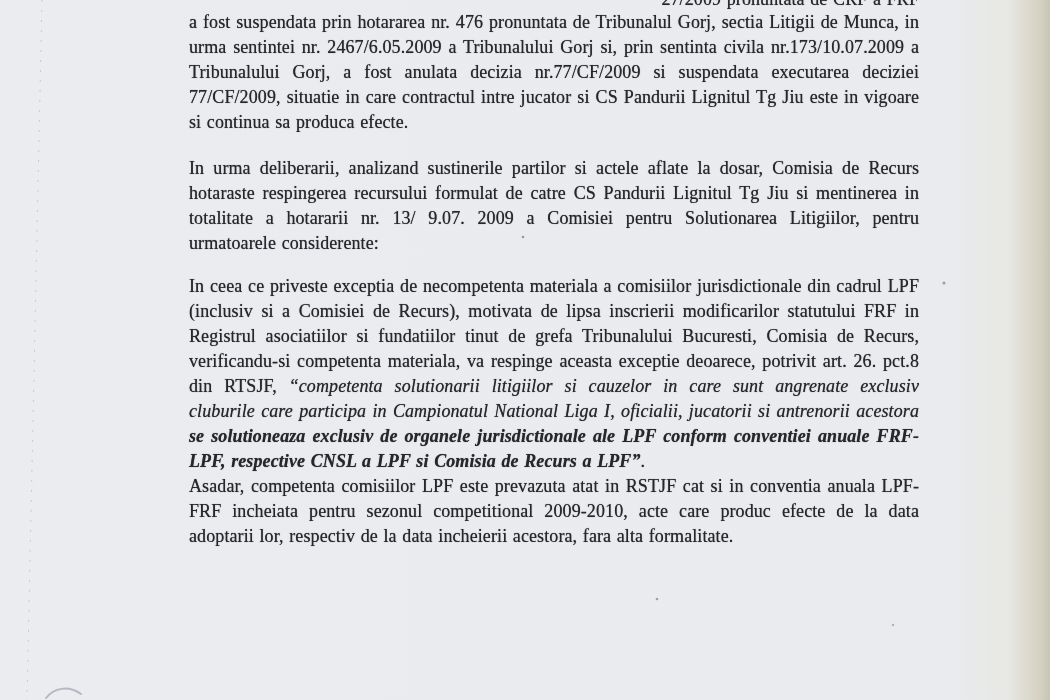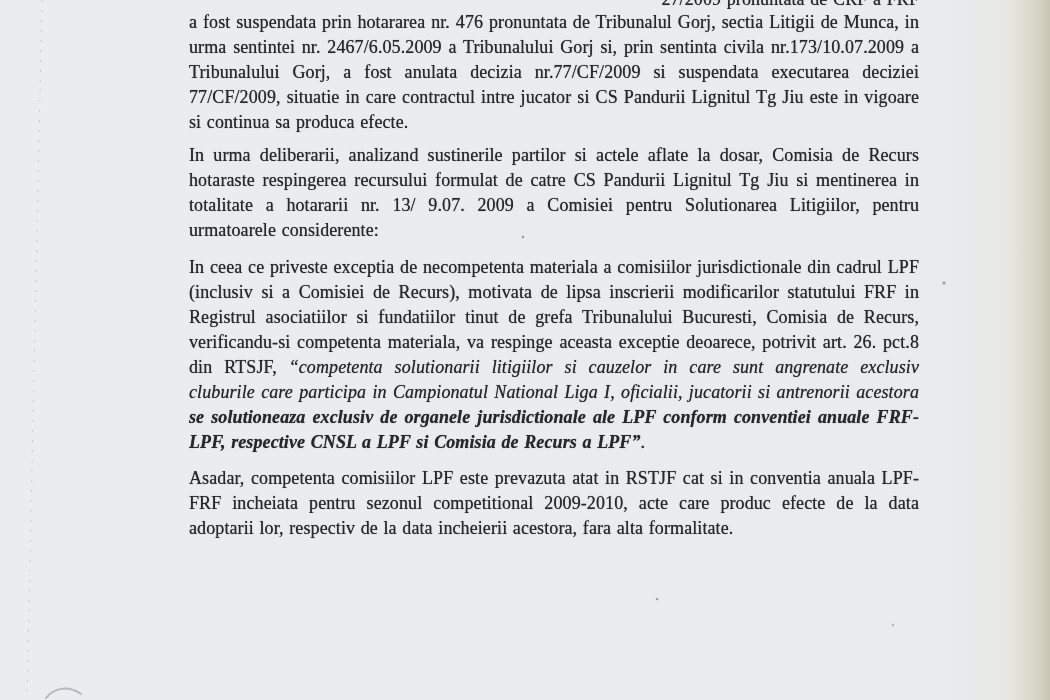--- a/index.html
+++ b/index.html
@@ -32,23 +32,23 @@
     text-align: justify;
     letter-spacing: 0.1px;
     word-spacing: 1px;
     text-shadow: 0 0 0.8px rgba(38, 38, 45, 0.75);
   }
   .doc p {
     margin: 0;
   }
   
   .doc p.par-2 { margin-top: 12px; }
-  .doc p.par-3 { margin-top: 8px; }
-  .doc p.par-4 { margin-top: 12px; }
-  .doc p.par-5 { margin-top: 11px; }
+  .doc p.par-3 { margin-top: 21px; }
+  .doc p.par-4 { margin-top: 18px; }
+  .doc p.par-5 { }
   .clip-line {
     position: absolute;
     top: -23px;            
     right: 0;
     white-space: nowrap;
     font-size: 18px;
     line-height: 25px;
     color: #26262b;
     text-shadow: 0 0 0.8px rgba(38, 38, 45, 0.75);
   }

